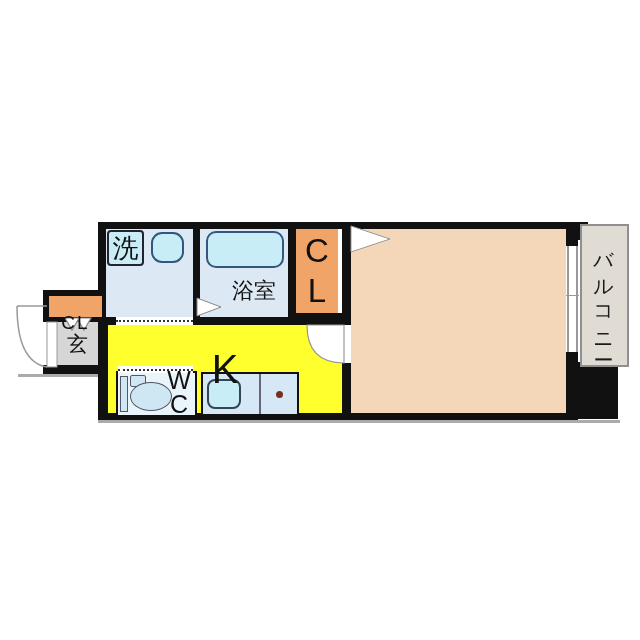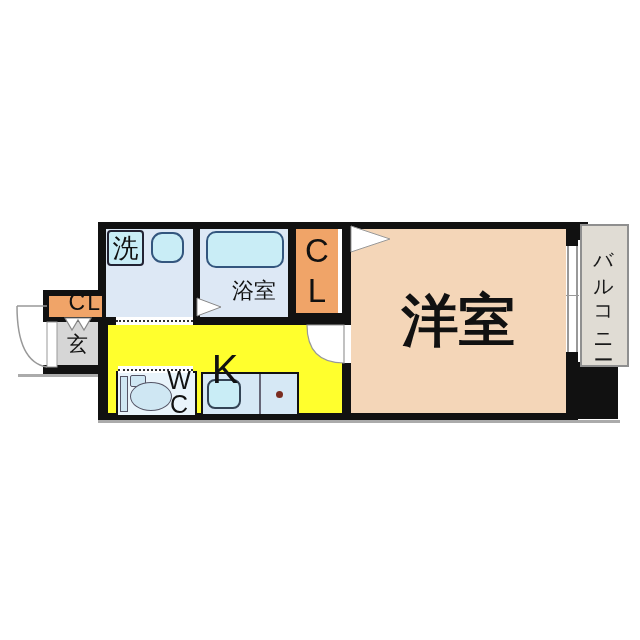--- a/index.html
+++ b/index.html
@@ -89,33 +89,32 @@
   <div class="abs room-label" style="left:107px;top:230px;width:37px;height:36px;font-size:26px;">
     <span>洗</span>
   </div>
   <div class="abs room-label" style="left:210px;top:274px;width:88px;height:34px;font-size:22px;">
     <span>浴室</span>
   </div>
   <div class="abs room-label" style="left:296px;top:229px;width:42px;height:84px;font-size:33px;line-height:40px;flex-direction:column;">
     <span>C</span>
     <span>L</span>
   </div>
-  <div class="abs room-label" style="left:49px;top:292px;width:53px;height:21px;font-size:23px;letter-spacing:2px;justify-content:flex-end;">
+  <div class="abs room-label" style="left:49px;top:312px;width:53px;height:21px;font-size:19px;letter-spacing:2px;">
     <span>CL</span>
   </div>
   <div class="abs room-label" style="left:57px;top:322px;width:41px;height:43px;font-size:21px;">
     <span>玄</span>
   </div>
   <div class="abs room-label" style="left:108px;top:325px;width:234px;height:88px;font-size:40px;">
     <span>K</span>
   </div>
   <div class="abs room-label" style="left:164px;top:367px;width:30px;height:50px;font-size:25px;line-height:24px;flex-direction:column;">
     <span>W</span>
     <span>C</span>
   </div>
   <div class="abs room-label" style="left:351px;top:229px;width:215px;height:184px;font-size:57px;font-weight:bold;line-height:1.22;flex-direction:column;">
-    <span>洋室</span>
   </div>
   <div class="abs room-label vtext" style="left:580px;top:224px;width:49px;height:143px;font-size:20px;letter-spacing:5px;color:#1a1a1a;">
     <span>バルコニー</span>
   </div>
 
 </div>
 
 </body></html>

